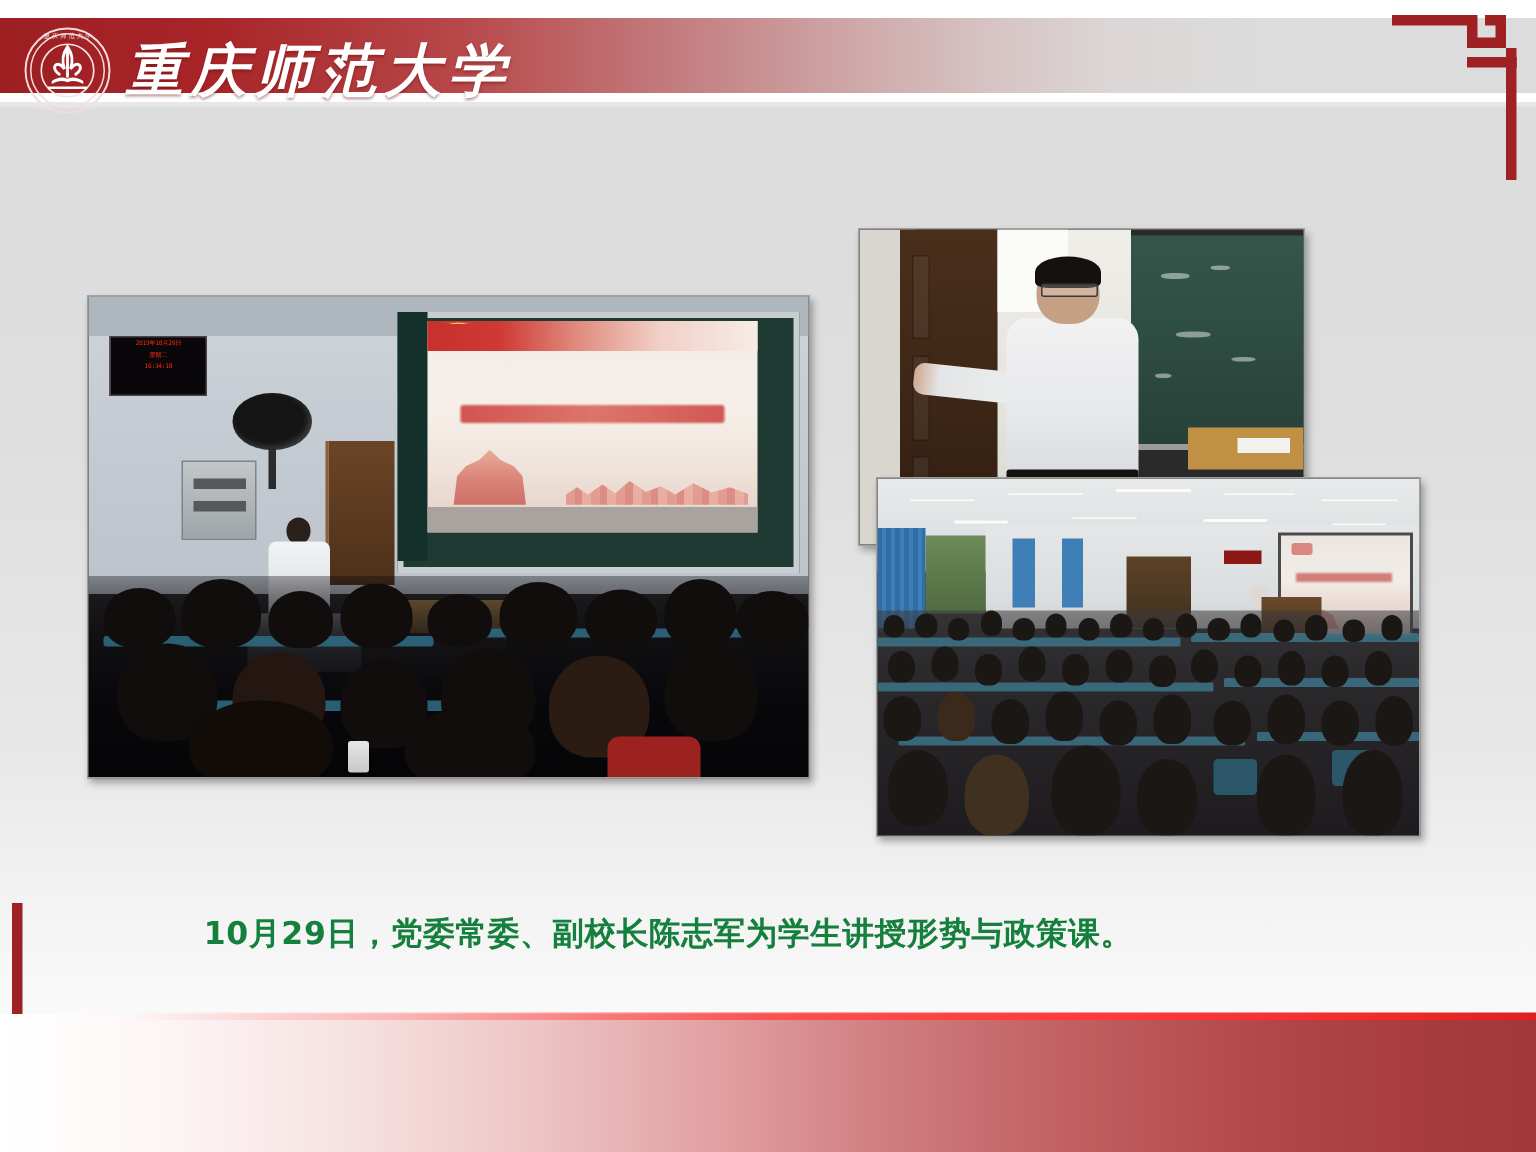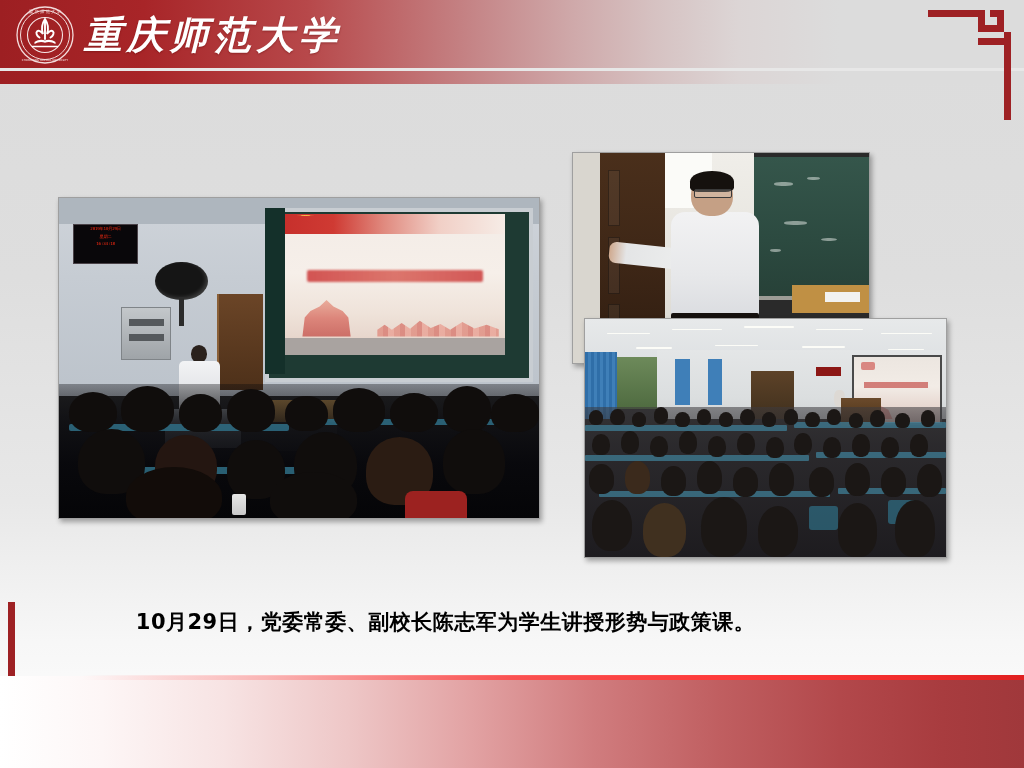--- a/index.html
+++ b/index.html
@@ -11,21 +11,21 @@
   .slide{position:relative;width:1024px;height:768px;overflow:hidden;background:#ffffff;}
 
   
   .bg-body{
     position:absolute;left:0;top:68px;width:1024px;height:700px;
     background:linear-gradient(to bottom,#dcdcdc 0%,#dedede 30%,#e8e8e8 62%,#f7f7f7 82%,#ffffff 100%);
   }
 
   
   .header{
-    position:absolute;left:0;top:0;width:1024px;height:84px;
+    position:absolute;left:0;top:12px;width:1024px;height:50px;
     background:linear-gradient(to right,#9d1f22 0%,#a82528 14%,#b7484a 30%,#c58486 46%,#cfa9aa 56%,#d6c2c2 64%,#dcd5d5 72%,#dcdcdc 82%,#dcdcdc 100%);
   }
   .header-sep{position:absolute;left:0;top:68px;width:1024px;height:3px;background:#e7e7e7;}
 
   .seal{
     position:absolute;left:16px;top:6px;width:58px;height:58px;border-radius:50%;
   }
   .seal svg{display:block;}
 
   .univ-name{
@@ -50,21 +50,21 @@
     background:linear-gradient(to right,#ffffff 0%,#fdf6f6 10%,#f7e3e3 22%,#eec7c7 34%,#e2a2a3 46%,#d07c7e 58%,#c05f61 70%,#b2484b 82%,#a83c3f 92%,#a0383b 100%);
   }
   .bottom-hairline{
     position:absolute;left:0;bottom:88px;width:1024px;height:5px;
     background:linear-gradient(to right,rgba(255,255,255,0) 0%,rgba(255,210,210,0) 8%,rgba(255,150,150,.55) 26%,rgba(255,70,70,.85) 50%,#ff3a3a 72%,#f02b2b 90%,#e02020 100%);
   }
 
   
   .caption{
     position:absolute;left:0;top:608px;width:891px;text-align:center;
-    color:#000000;font-size:21px;font-weight:700;letter-spacing:.5px;
+    color:#15803d;font-size:21px;font-weight:700;letter-spacing:.5px;
     font-family:"DejaVu Sans","Liberation Sans",sans-serif;
   }
 
   
   .photo{position:absolute;overflow:hidden;background:#2a2a2a;
     box-shadow:2px 3px 5px rgba(0,0,0,.33);border:1px solid rgba(255,255,255,.55);}
 
   
   #photo1{left:58px;top:197px;width:480px;height:320px;}
   .p1-wall{position:absolute;left:0;top:0;width:100%;height:62%;

